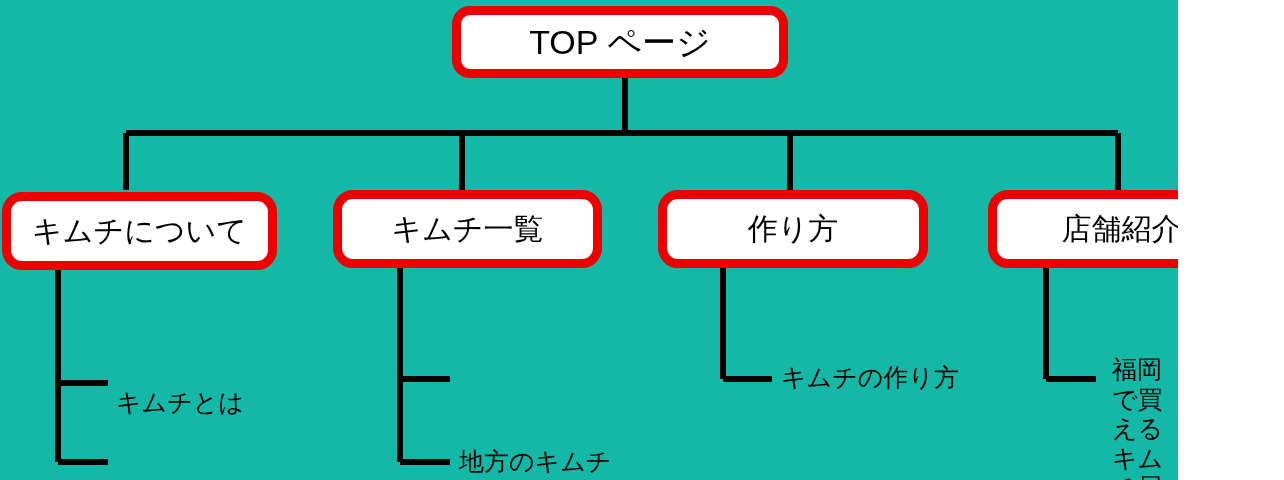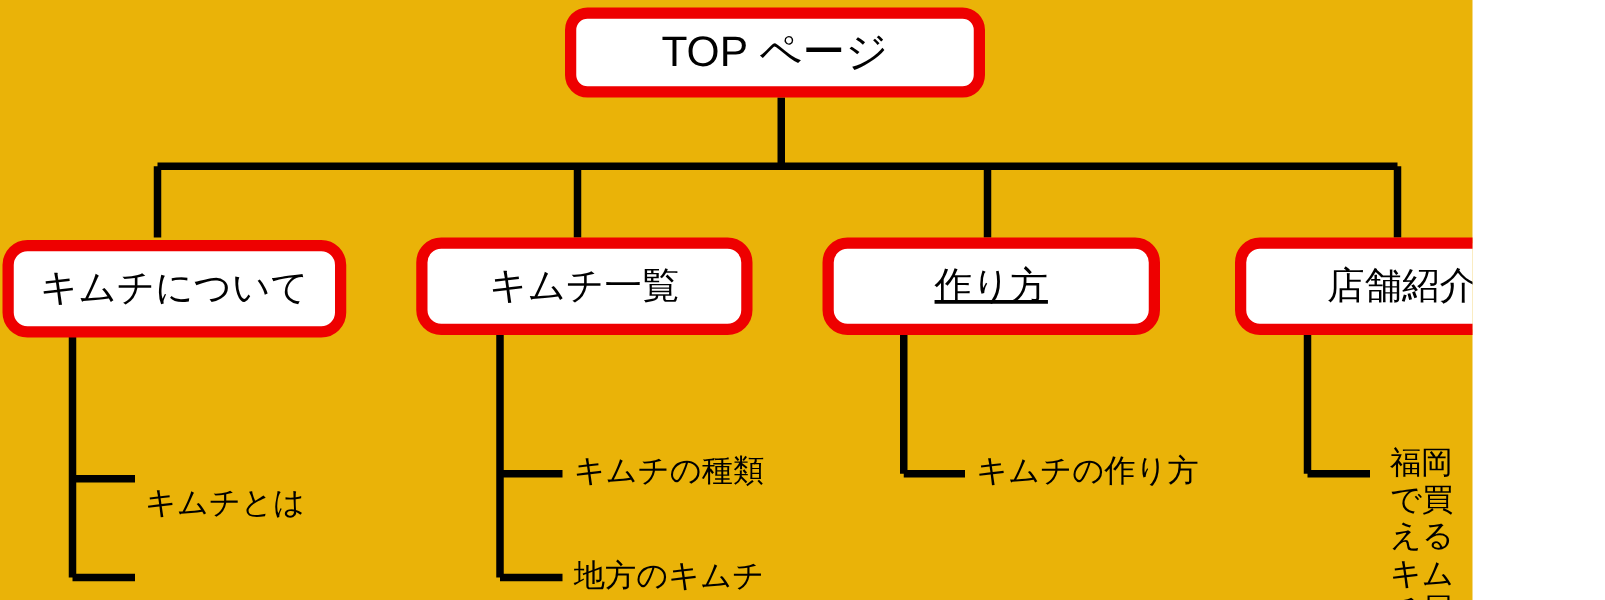--- a/index.html
+++ b/index.html
@@ -8,21 +8,21 @@
     padding: 0;
     background: #ffffff;
   }
   body {
     font-family: "Liberation Sans", "DejaVu Sans", sans-serif;
   }
   #diagram-root {
     position: relative;
     width: 1178px;
     height: 480px;
-    background: #eab308;
+    background: #14b8a6;
     overflow: hidden;
   }
   #diagram-svg {
     position: absolute;
     left: 0;
     top: 0;
     width: 1284px;
     height: 480px;
   }
   .node-box {
@@ -78,31 +78,30 @@
   </div>
 
   <div class="node-box" id="node-about-kimchi" style="left: 2px; top: 192px; width: 275px; height: 78px; border-radius: 20px; border-width: 9px; border-color: rgb(238, 0, 0); background: rgb(255, 255, 255);">
     <span class="node-label" style="font-size: 30px;">キムチについて</span>
   </div>
 
   <div class="node-box" id="node-kimchi-list" style="left: 333px; top: 190px; width: 269px; height: 78px; border-radius: 20px; border-width: 9px; border-color: rgb(238, 0, 0); background: rgb(255, 255, 255);">
     <span class="node-label" style="font-size: 30px;">キムチ一覧</span>
   </div>
 
-  <div class="node-box" id="node-how-to-make" style="left: 658px; top: 190px; width: 270px; height: 78px; border-radius: 20px; border-width: 9px; border-color: rgb(238, 0, 0); background: rgb(255, 255, 255); text-decoration: underline;">
+  <div class="node-box" id="node-how-to-make" style="left: 658px; top: 190px; width: 270px; height: 78px; border-radius: 20px; border-width: 9px; border-color: rgb(238, 0, 0); background: rgb(255, 255, 255);">
     <span class="node-label" style="font-size: 30px;">作り方</span>
   </div>
 
   <div class="node-box" id="node-store-intro" style="left: 988px; top: 190px; width: 267px; height: 78px; border-radius: 20px; border-width: 9px; border-color: rgb(238, 0, 0); background: rgb(255, 255, 255);">
     <span class="node-label" style="font-size: 30px;">店舗紹介</span>
   </div>
 
   <div class="leaf-label" id="leaf-0-0" style="left: 116px; top: 388px; font-size: 25px;">キムチとは</div>
 
-  <div class="leaf-label" id="leaf-1-0" style="left: 459px; top: 363px; font-size: 25px;">キムチの種類</div>
   <div class="leaf-label" id="leaf-1-1" style="left: 459px; top: 447px; font-size: 25px;">地方のキムチ</div>
 
   <div class="leaf-label" id="leaf-2-0" style="left: 781px; top: 363px; font-size: 25px;">キムチの作り方</div>
 
   <div class="leaf-label" id="leaf-3-0" style="left: 1112px; top: 357px; font-size: 25px; font-family: Liberation Mono, monospace;">福岡で買える
 キムチ屋さん</div>
 
 </div>
 
 </body></html>

